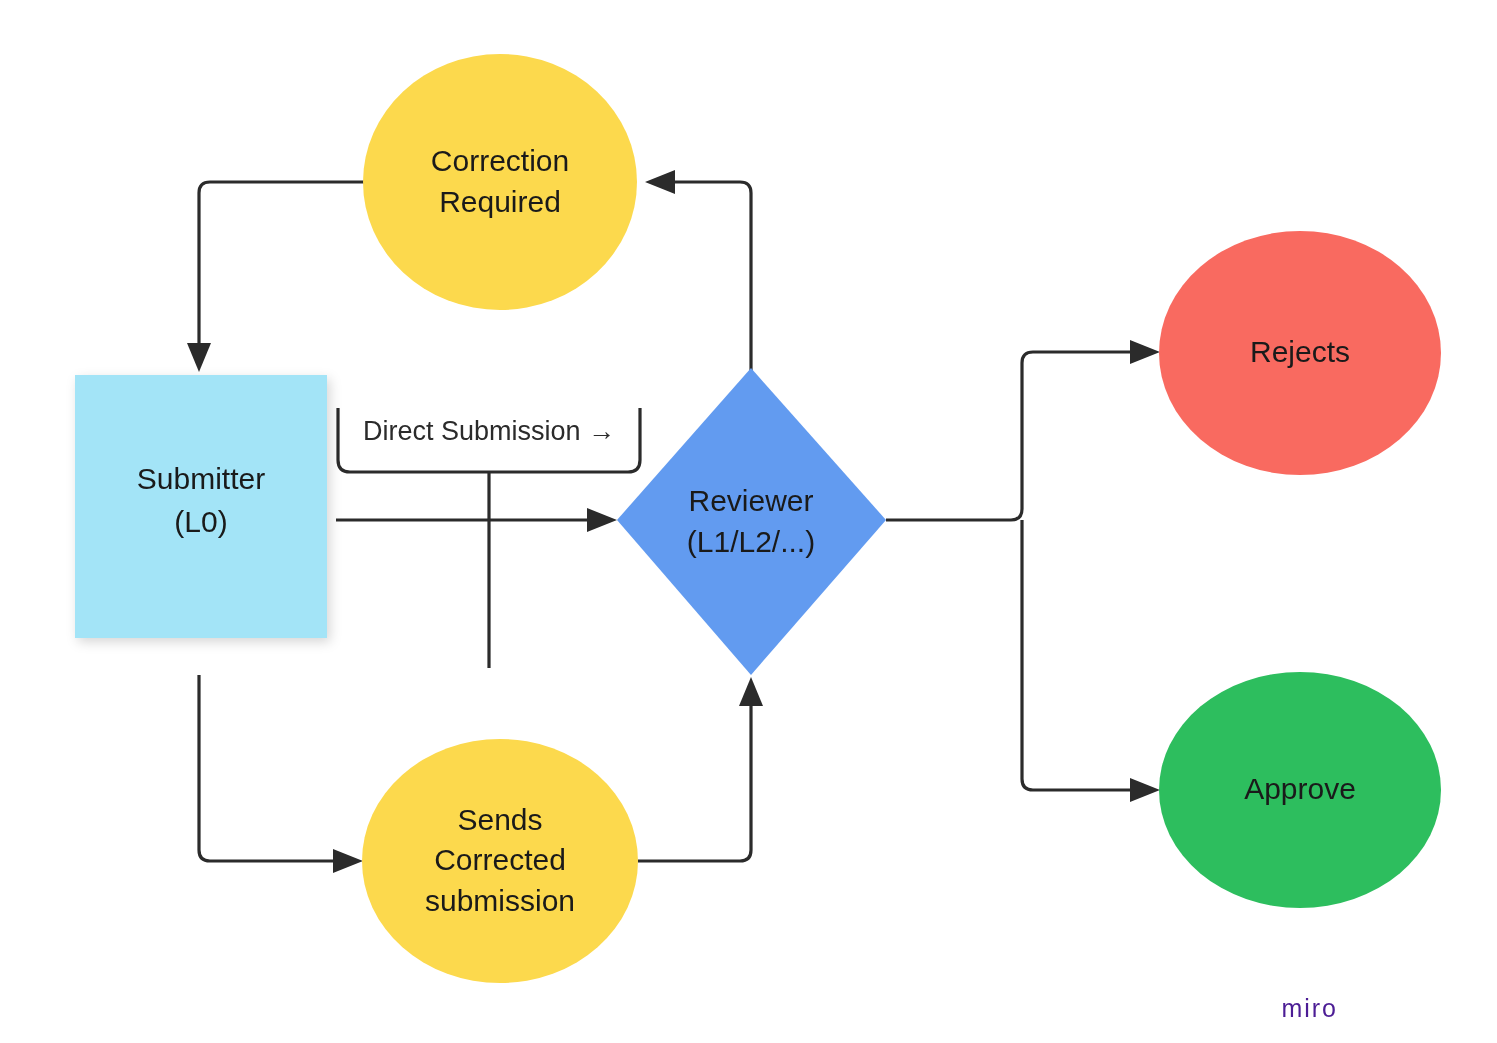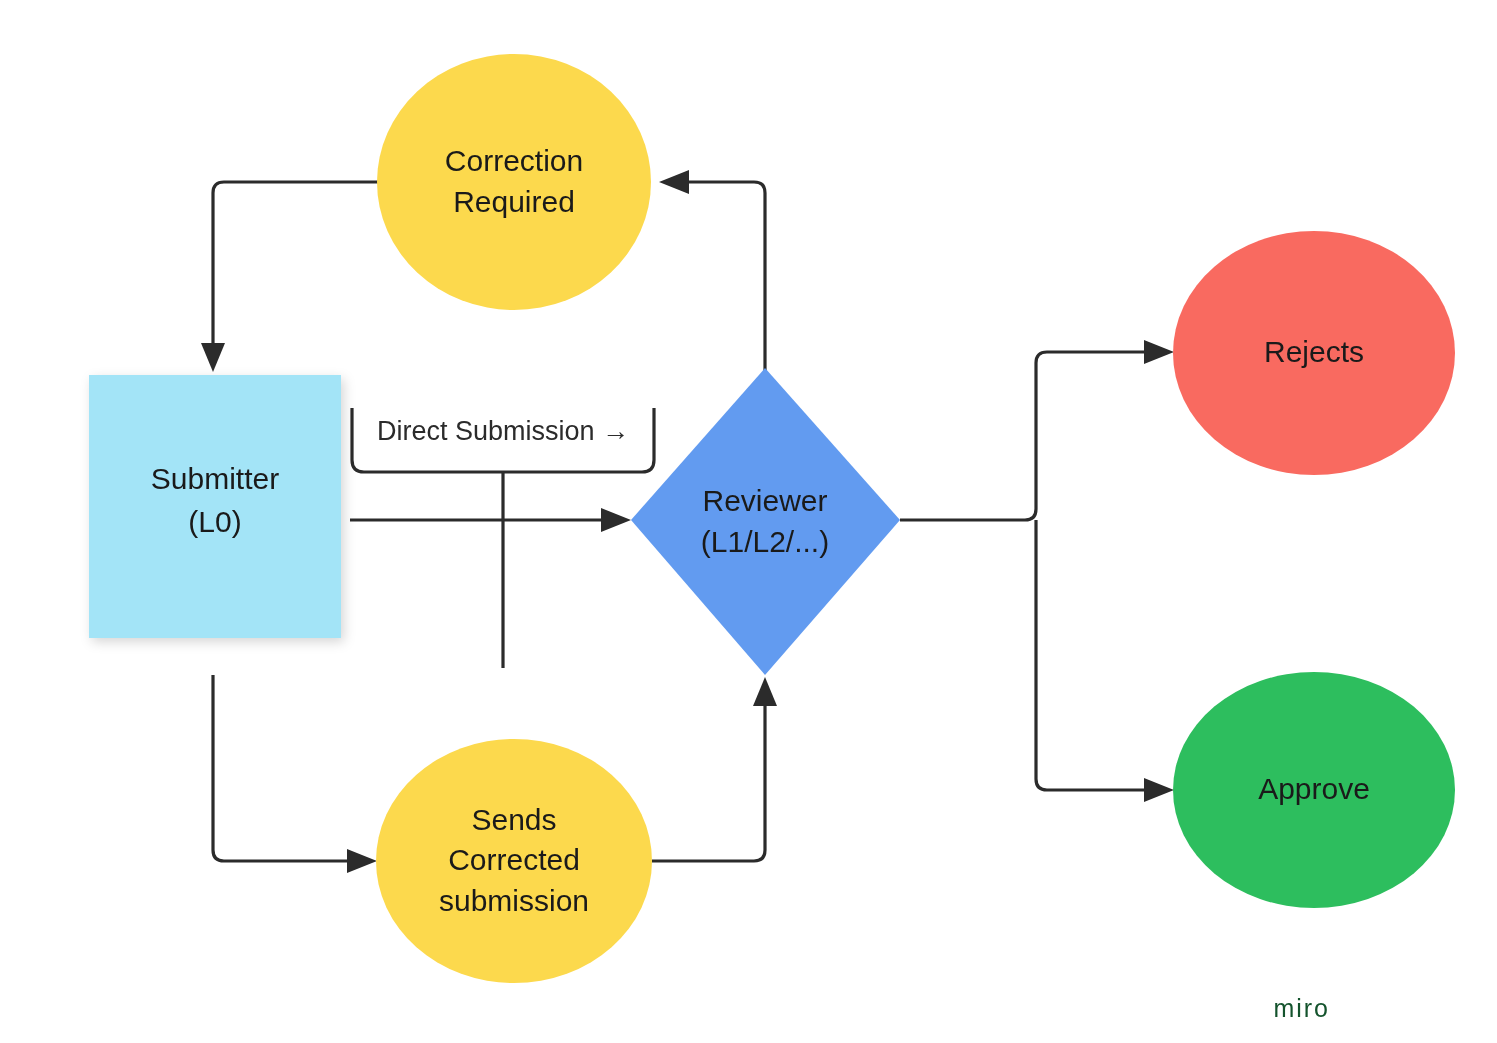--- a/index.html
+++ b/index.html
@@ -11,21 +11,20 @@
     width: 1497px;
     height: 1043px;
     font-family: "Liberation Sans", sans-serif;
     overflow: hidden;
   }
   #board {
     position: relative;
     width: 1346px;
     height: 1043px;
     background: #ffffff;
-    margin-left: 14px;
   }
   #diagram {
     position: absolute;
     top: 0;
     left: 0;
     width: 1497px;
     height: 1043px;
   }
   .node-label {
     font-family: "Liberation Sans", sans-serif;
@@ -47,26 +46,26 @@
     stroke-width: 3.2;
     stroke-linecap: butt;
     stroke-linejoin: round;
   }
   .arrowhead {
     fill: #2b2b2b;
     stroke: none;
   }
   .watermark {
     position: absolute;
-    right: 30px;
+    right: 8px;
     bottom: 20px;
     font-family: "Liberation Sans", sans-serif;
     font-size: 25px;
     letter-spacing: 2px;
-    color: #14532d;
+    color: #4c1d95;
     user-select: none;
   }
 </style>
 </head>
 <body>
 
 <div id="board">
 
   <svg id="diagram" viewBox="0 0 1497 1043">
     <defs>

